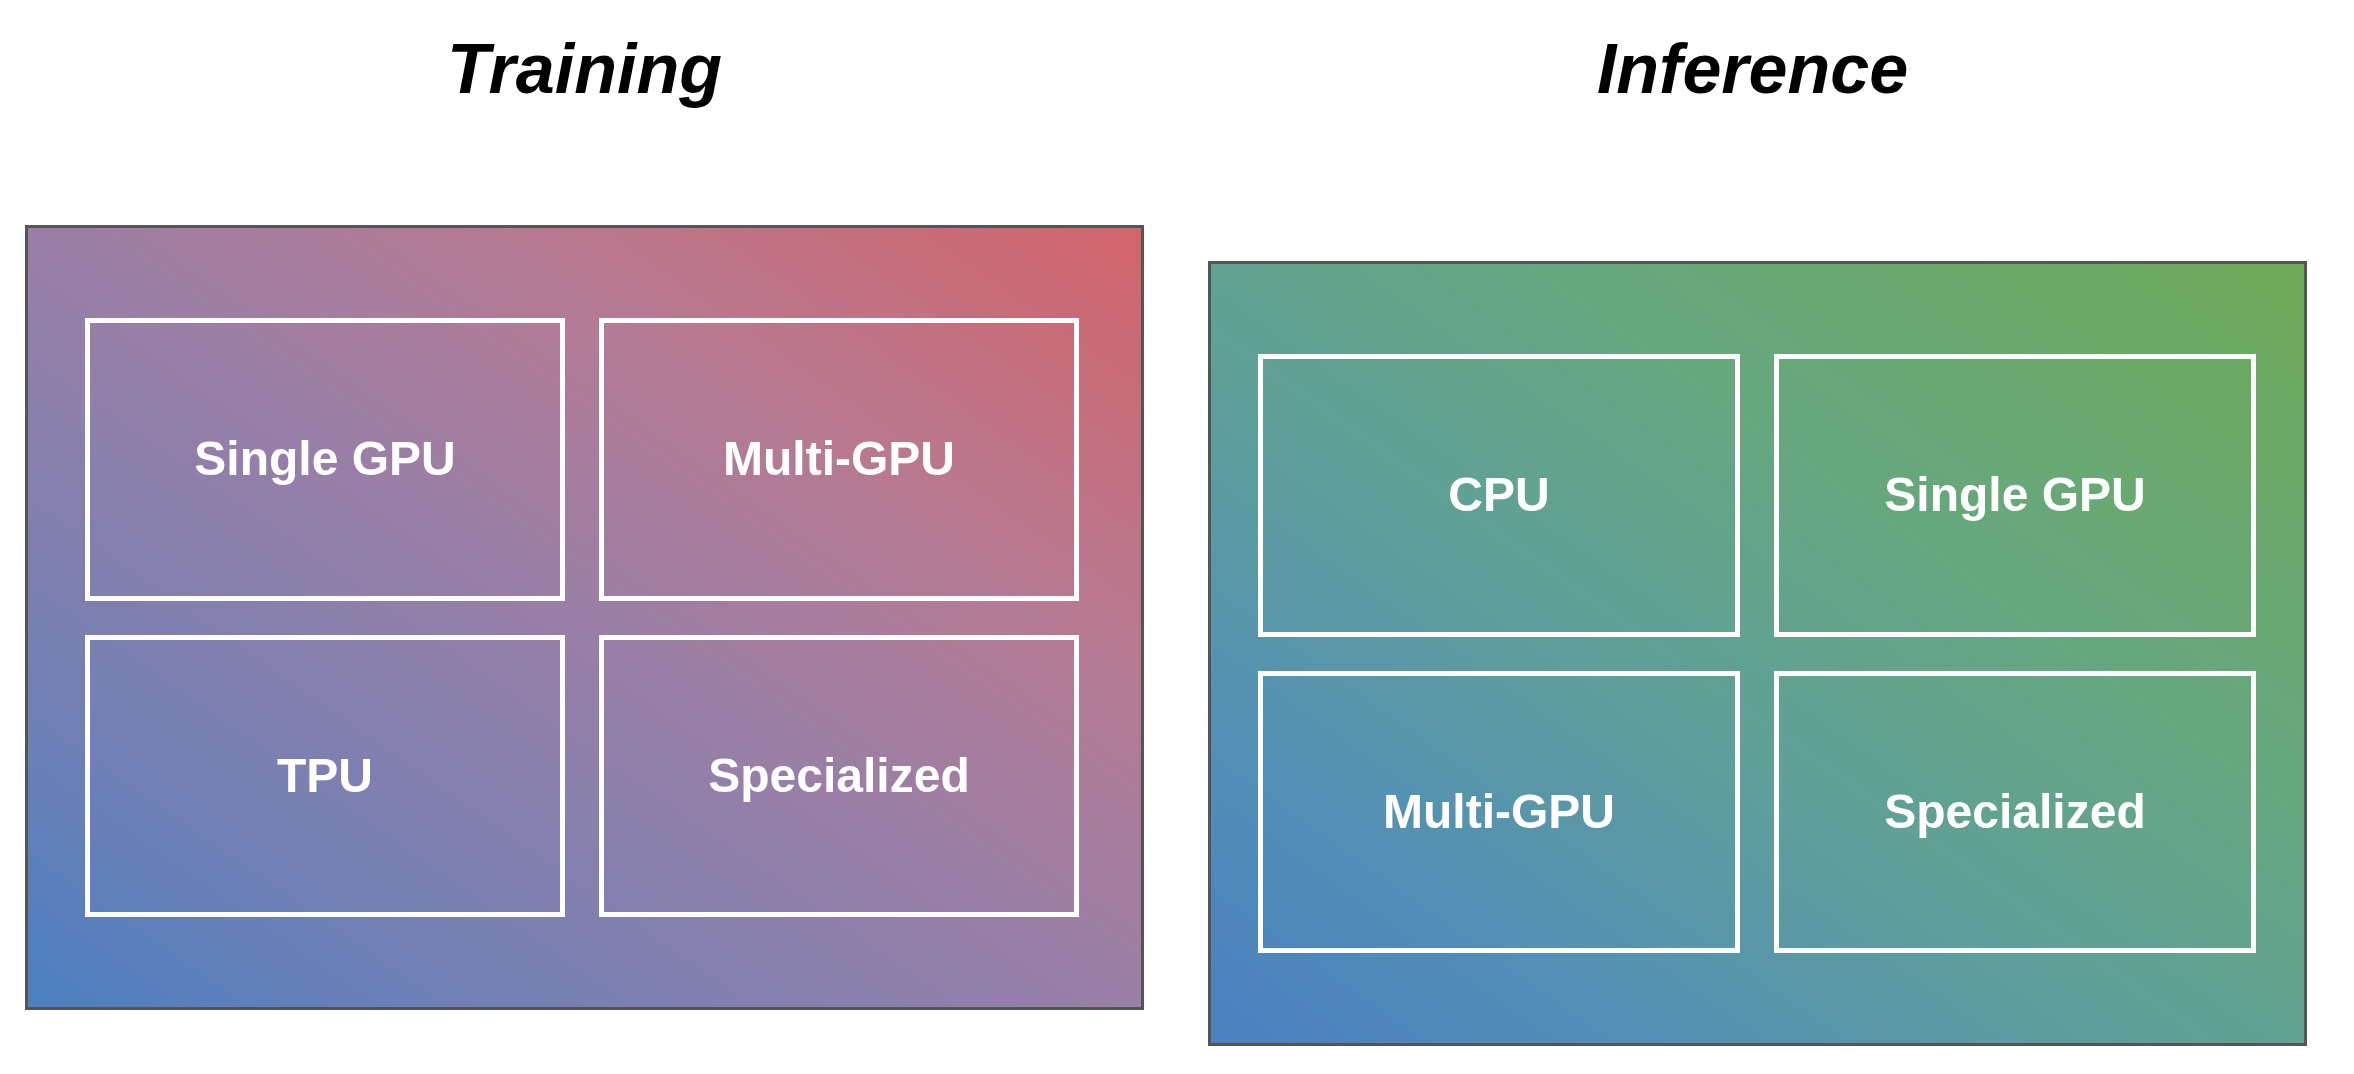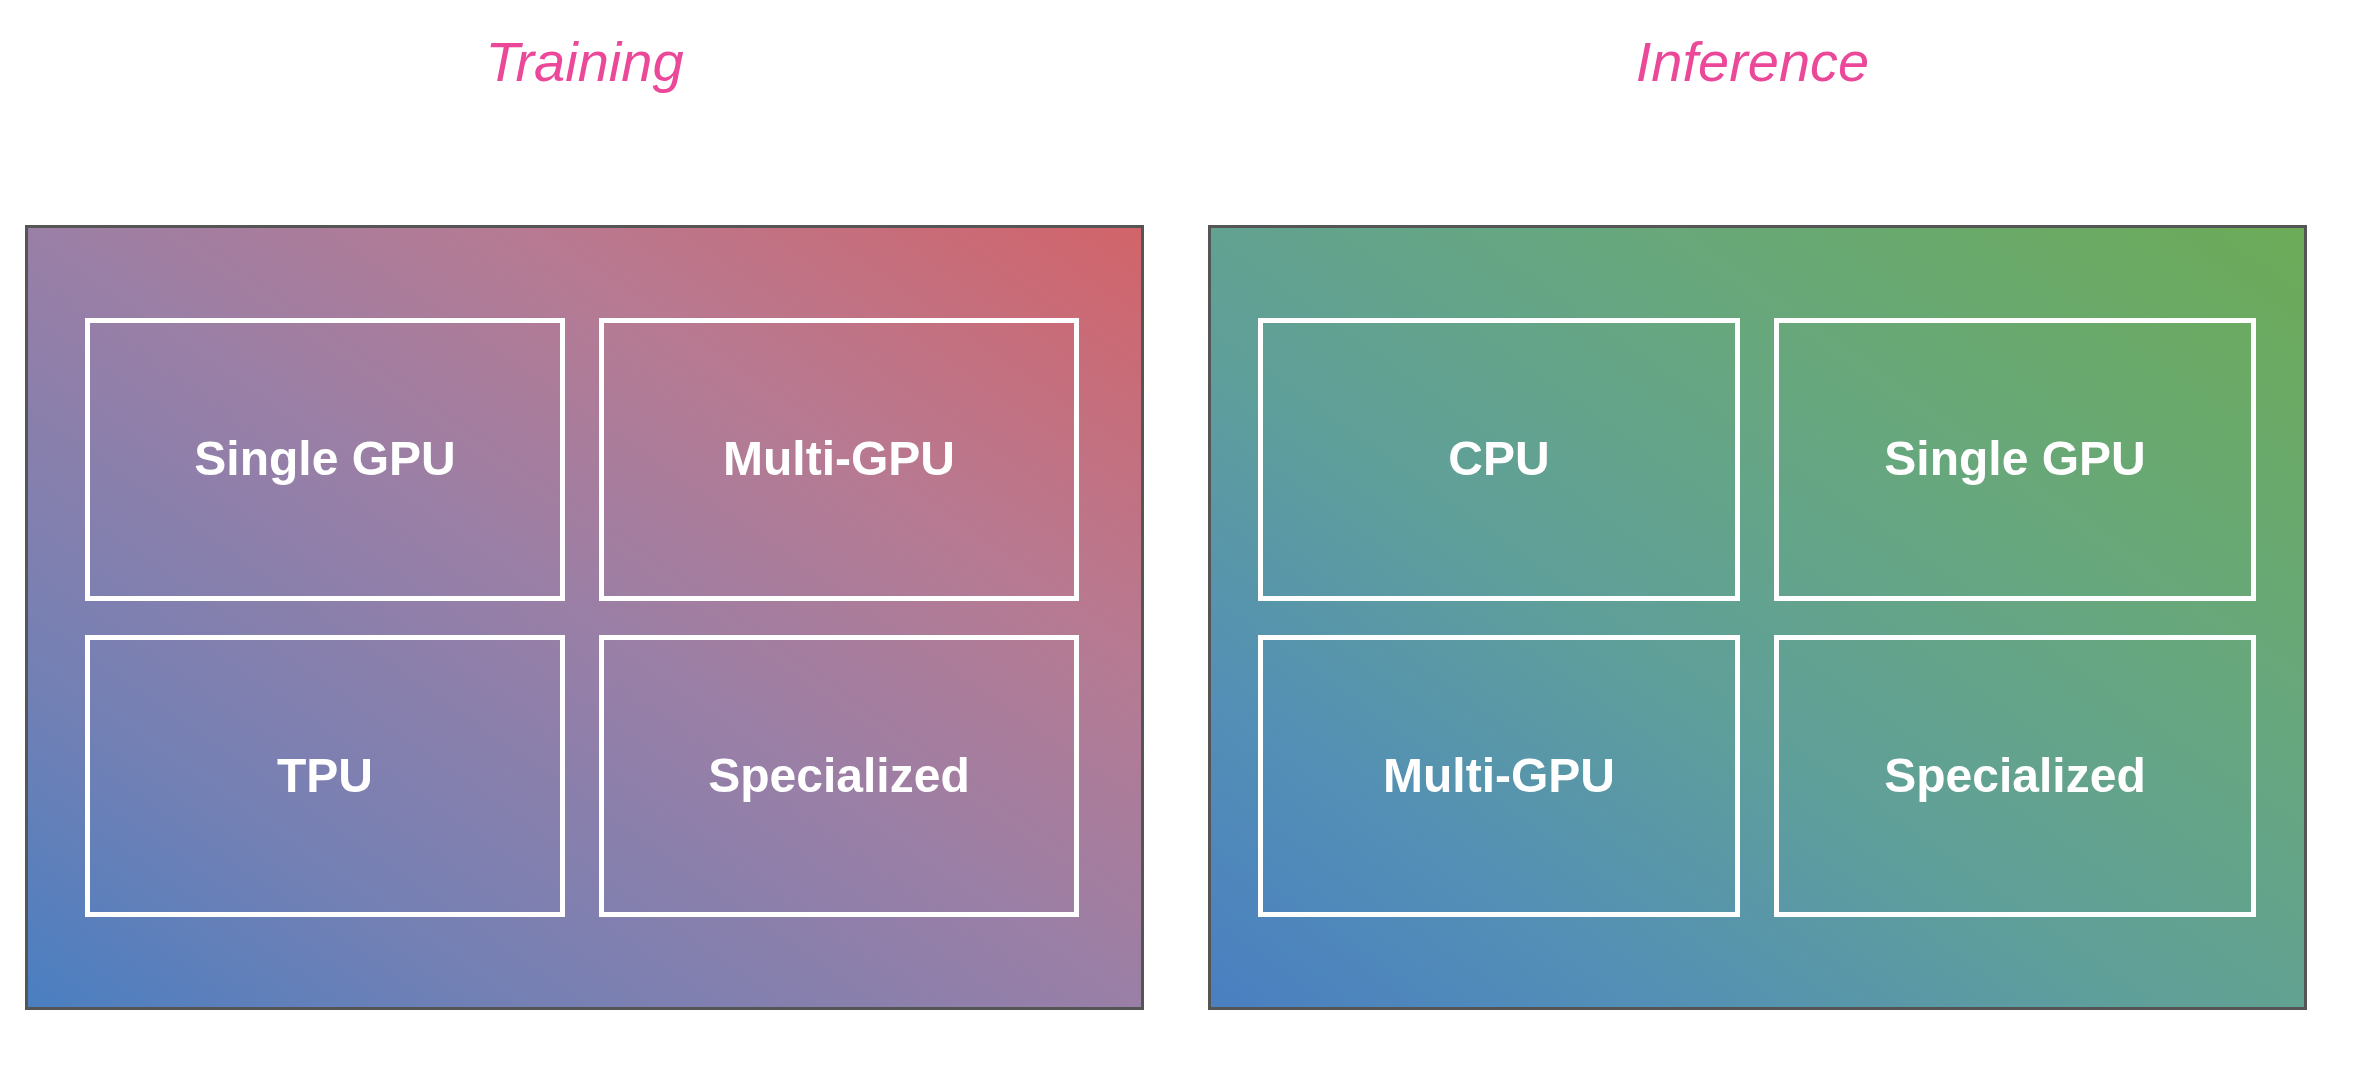--- a/index.html
+++ b/index.html
@@ -20,42 +20,43 @@
     background: #ffffff;
   }
   .panel-group {
     position: absolute;
   }
   .panel-title {
     position: absolute;
     width: 100%;
     text-align: center;
     font-style: italic;
-    font-weight: 400;
-    font-size: 56px;
+    font-weight: 700;
+    font-size: 70px;
     line-height: 1;
-    color: #ec4899;
+    color: #000000;
     letter-spacing: 0px;
     white-space: nowrap;
   }
   .panel {
     position: absolute;
     box-sizing: border-box;
     border: 3px solid #555555;
     display: grid;
     grid-template-columns: 1fr 1fr;
     grid-template-rows: 1fr 1fr;
     column-gap: 34px;
     row-gap: 34px;
   }
   .panel-training {
     background: linear-gradient(to top right, #4a7fc1 0%, #7480b4 22%, #9a7fa6 50%, #b77a92 72%, #d2646a 100%);
   }
   .panel-inference {
     background: linear-gradient(to top right, #4a7fc1 0%, #538fb6 20%, #5f9f9a 42%, #67a77f 66%, #6cab57 100%);
+    margin-top: 36px;
   }
   .cell {
     box-sizing: border-box;
     border: 5px solid #ffffff;
     display: flex;
     align-items: center;
     justify-content: center;
     background: transparent;
   }
   .cell-label {

